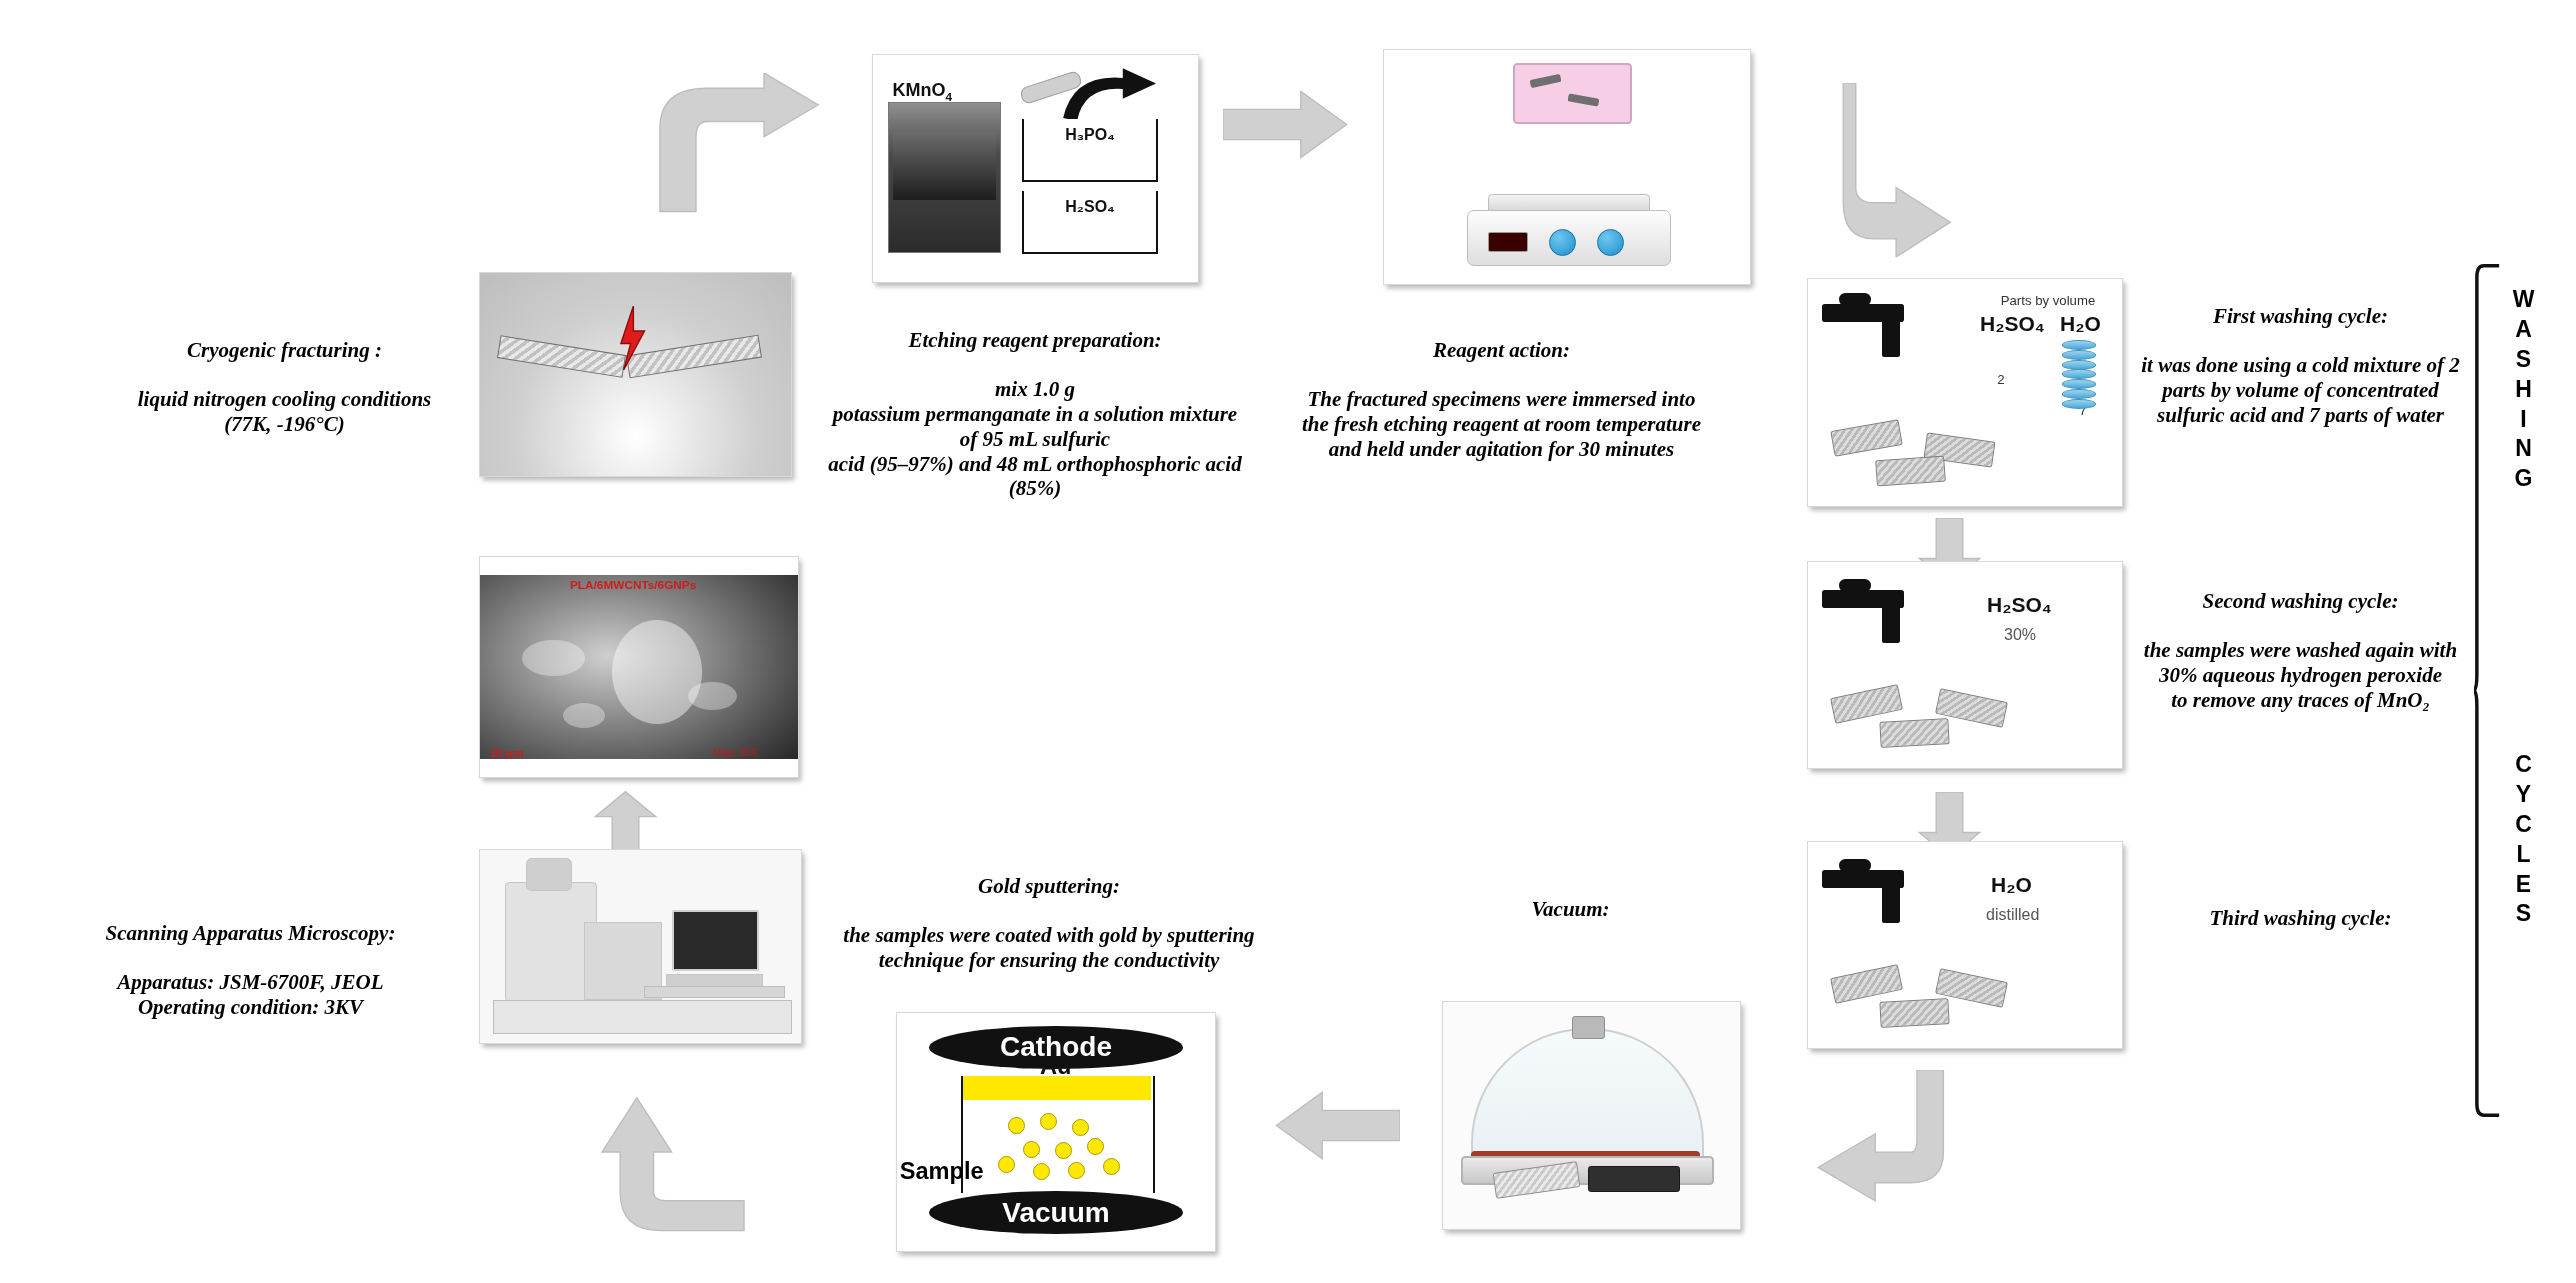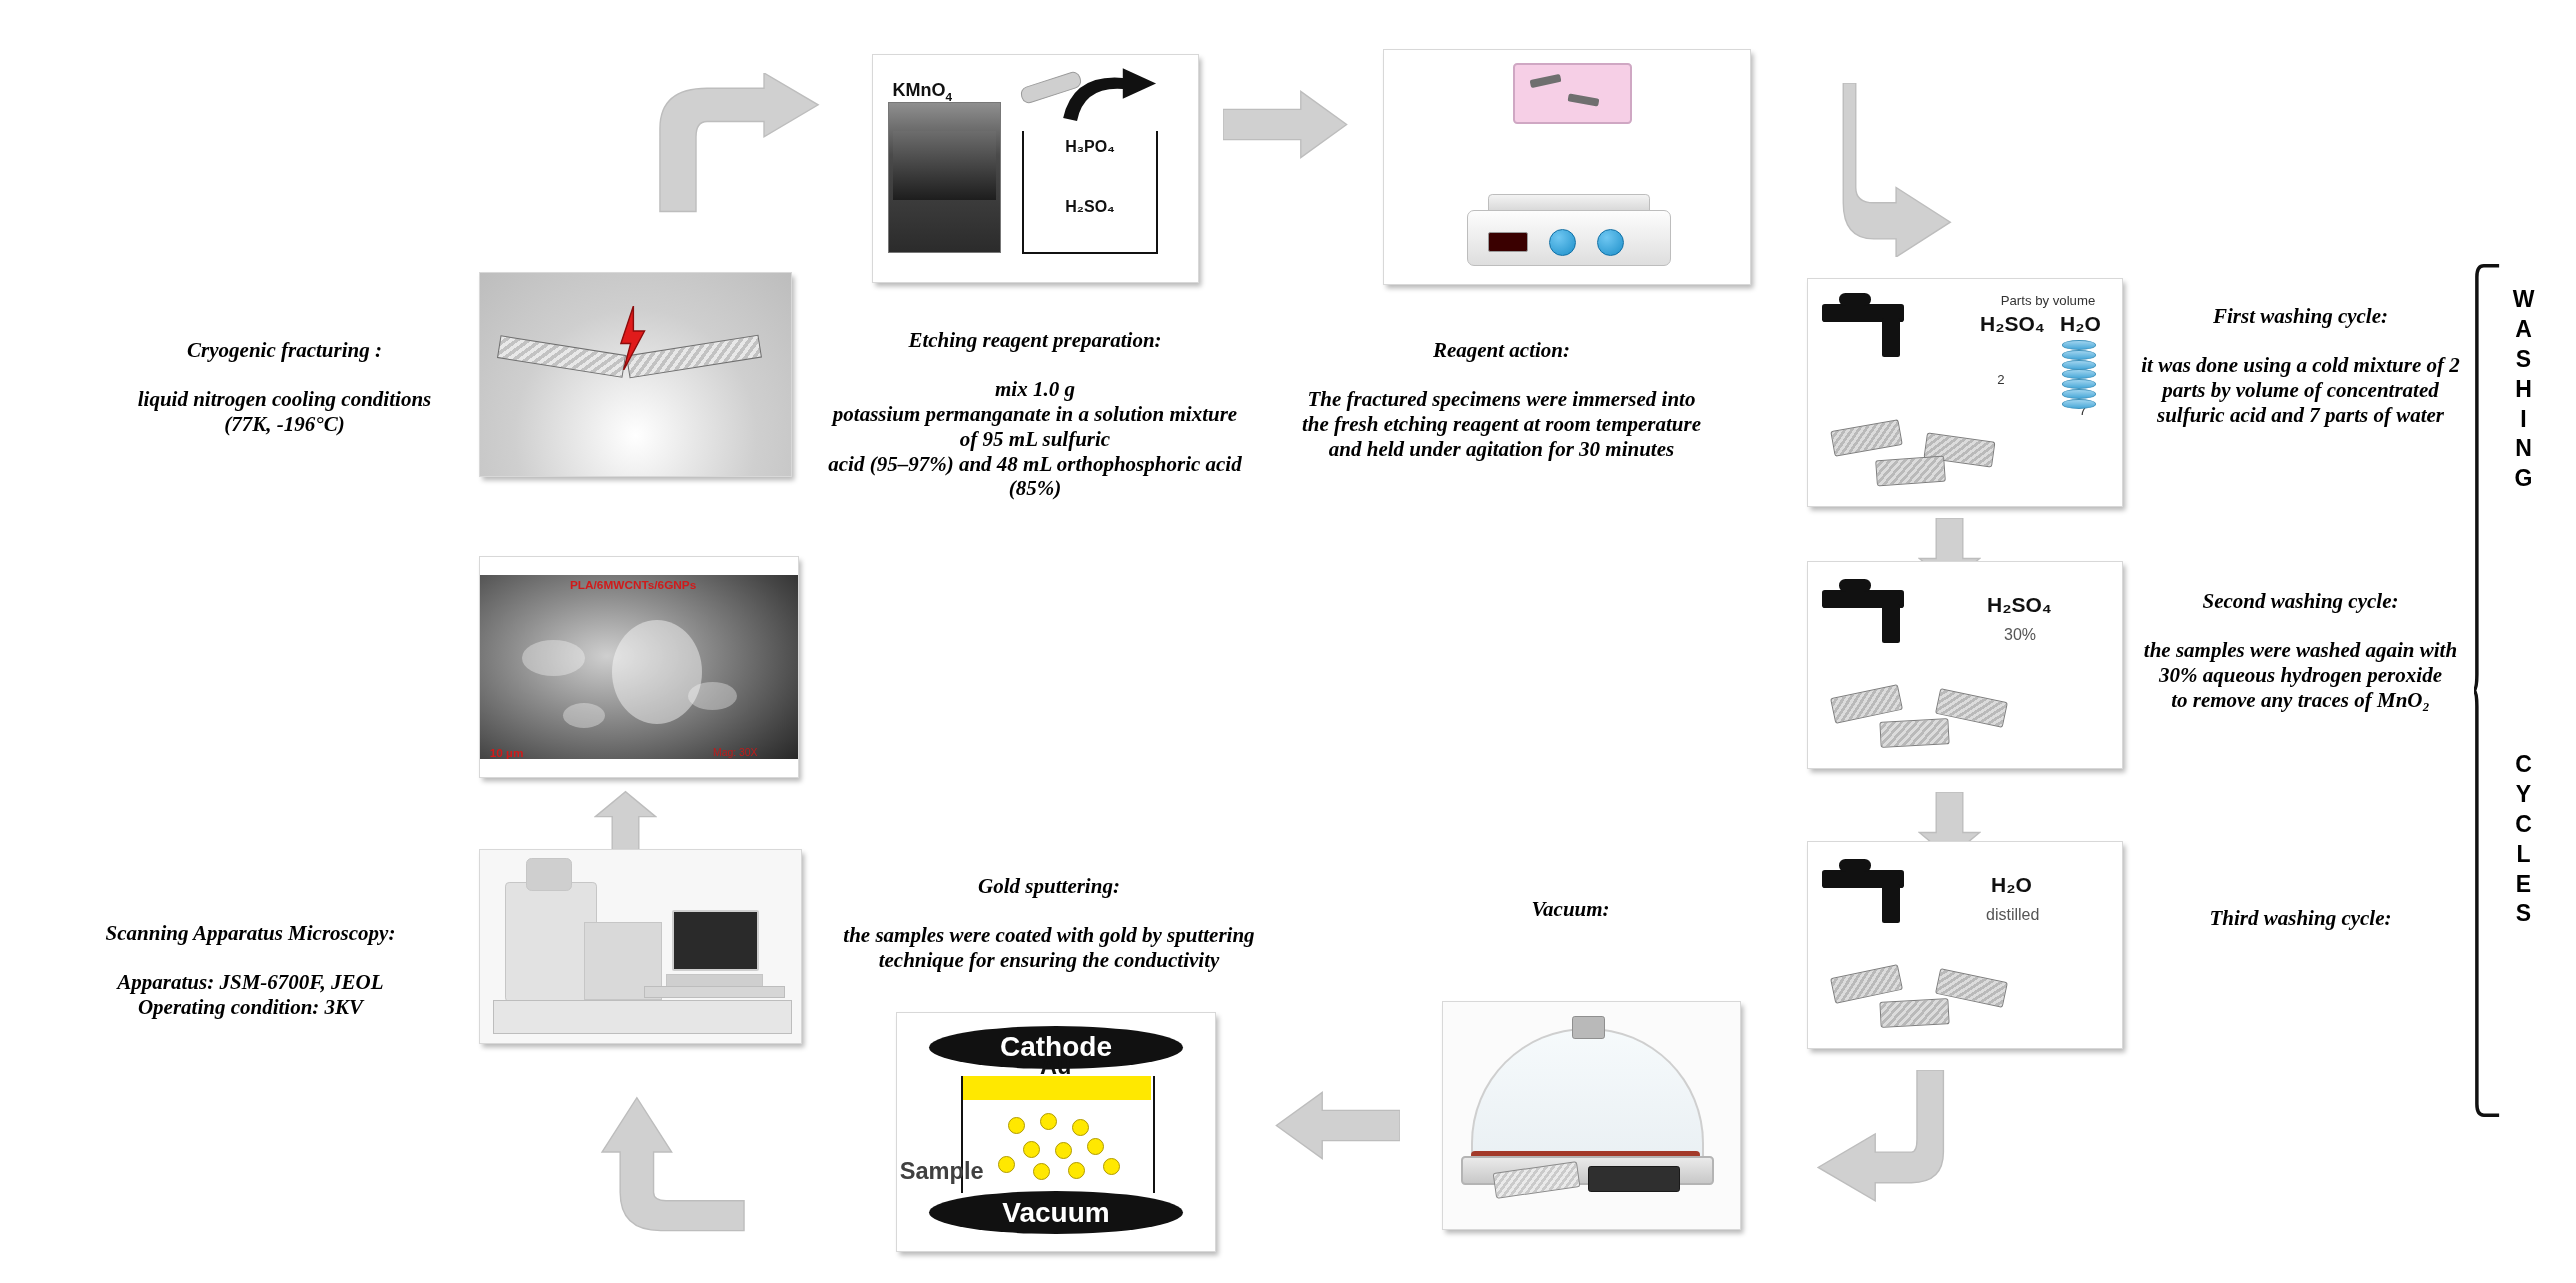--- a/index.html
+++ b/index.html
@@ -127,21 +127,21 @@
   .machine{position:absolute;left:0;top:0;right:0;bottom:0;background:#f7f7f7;}
   .mbody{position:absolute;background:#e2e2e2;border:0.7px solid #c6c6c6;}
   .monitor{position:absolute;background:#2a2a2a;border:2.1px solid #cfcfcf;border-radius:2.1px;}
   .desk{position:absolute;background:#d6d6d6;border:0.7px solid #bdbdbd;}
 
   
   .sp-bg{position:absolute;left:0;top:0;right:0;bottom:0;background:#ffffff;}
   .electrode{position:absolute;background:#111;border-radius:50%;}
   .sp-text{position:absolute;font-family:"Liberation Sans",sans-serif;font-weight:bold;color:#fff;
      font-size:28px;text-align:center;}
-  .sp-text.dark{color:#404040;}
+  .sp-text.dark{color:#000000;}
   .au-bar{position:absolute;background:#ffe800;}
   .au-lbl{position:absolute;font-family:"Liberation Sans",sans-serif;font-weight:bold;font-size:23.6px;color:#111;}
   .dot{position:absolute;width:15.3px;height:15.3px;border-radius:50%;background:#ffe800;border:1.4px solid #b09a00;}
 
   
   .vac{position:absolute;left:0;top:0;right:0;bottom:0;background:#fbfbfb;}
   .bell{position:absolute;left:28px;top:26.4px;width:229px;height:132px;
      border:2.8px solid #cfcfcf;border-bottom:none;border-radius:115px 115px 0 0;
      background:linear-gradient(180deg,rgba(245,250,252,0.85),rgba(222,232,238,0.6));}
   .bell-base{position:absolute;left:18px;top:154px;width:249px;height:25px;
@@ -234,21 +234,21 @@
       <div class="kmno4-jar" style="left:15.3px;top:47px;width:111px;height:149px;"></div>
       <div class="kmno4-lab" style="left:19.5px;top:25px;">
         <span>KMnO</span><sub>4</sub>
       </div>
       <div class="spoon" style="left:147px;top:23.6px;"></div>
       <div class="curvearrow" style="left:186px;top:12.5px;width:104px;height:60px;">
         <svg viewBox="0 0 150 86" style="display:block;width:100%;height:100%;">
           <path d="M6 72 Q20 8 92 14 L92 0 L140 22 L92 44 L92 30 Q36 26 26 76 Z" fill="#111"></path>
         </svg>
       </div>
-      <div class="beaker" style="left:149px;top:76px;width:132px;height:61px;">
+      <div class="beaker" style="left:149px;top:64px;width:132px;height:61px;">
         <span class="lbl">H₃PO₄</span>
       </div>
       <div class="beaker" style="left:149px;top:136px;width:132px;height:61px;">
         <span class="lbl">H₂SO₄</span>
       </div>
     </div>
   </div>
   <div class="caption" style="left:823px;top:303px;width:424px;">
     <span class="hd">Etching reagent preparation:</span>
     <span class="bd">mix 1.0 g

